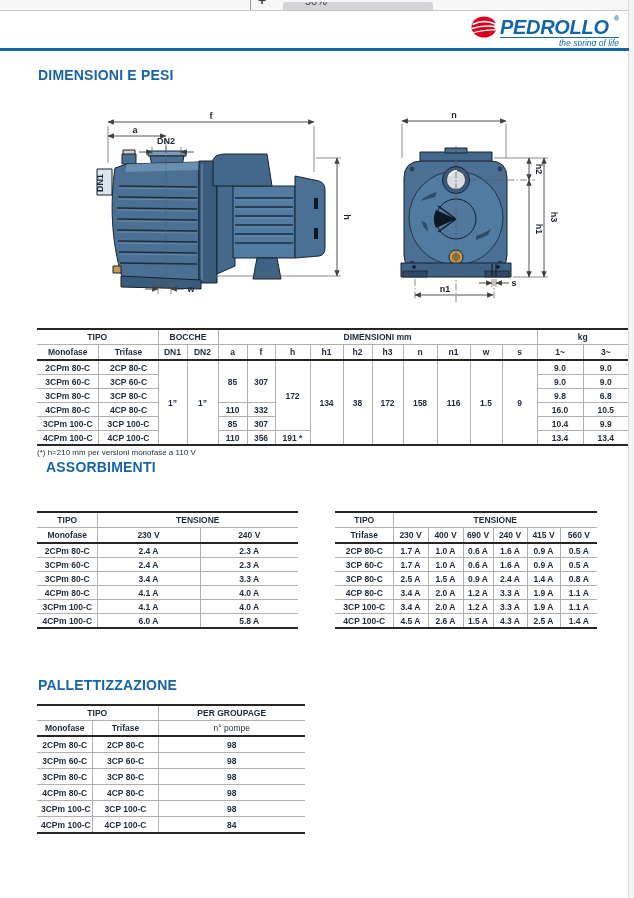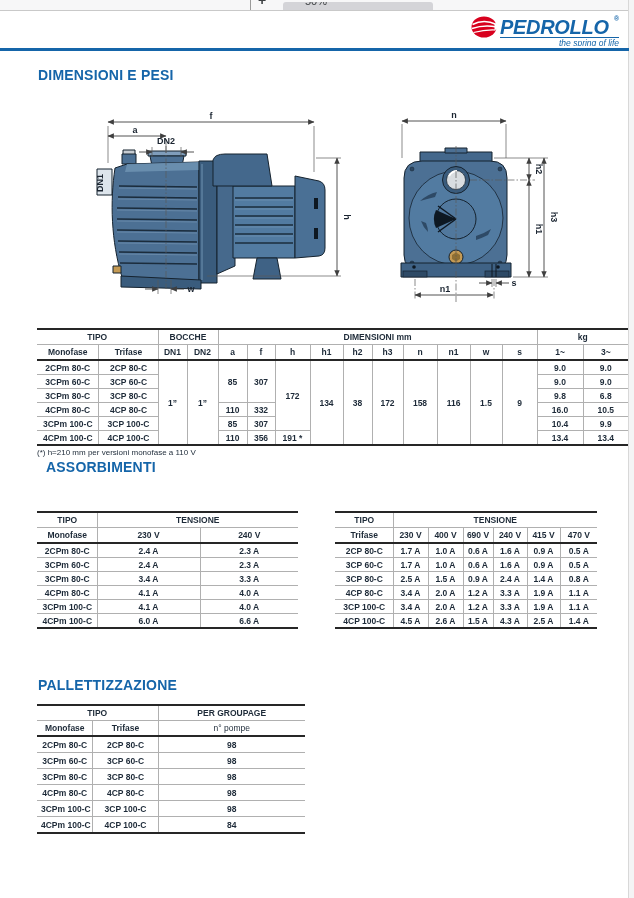--- a/index.html
+++ b/index.html
@@ -368,21 +368,21 @@
         <td>4.0 A</td>
       </tr>
       <tr>
         <td class="l">3CPm 100-C</td>
         <td>4.1 A</td>
         <td>4.0 A</td>
       </tr>
       <tr>
         <td class="l">4CPm 100-C</td>
         <td>6.0 A</td>
-        <td>6.6 A</td>
+        <td>5.8 A</td>
       </tr>
     </tbody>
 </table>
 
 <table class="tbl" style="left:335px;top:511px;width:262px;">
   <colgroup>
     <col style="width:58px">
       <col style="width:35px">
       <col style="width:35px">
       <col style="width:30px">
@@ -395,21 +395,21 @@
         <th class="hl">TIPO</th>
         <th colspan="6">TENSIONE</th>
       </tr>
       <tr>
         <th class="hl">Trifase</th>
         <th>230 V</th>
         <th>400 V</th>
         <th>690 V</th>
         <th>240 V</th>
         <th>415 V</th>
-        <th>470 V</th>
+        <th>560 V</th>
       </tr>
     </thead>
     <tbody>
       <tr>
         <td class="l">2CP 80-C</td>
         <td>1.7 A</td>
         <td>1.0 A</td>
         <td>0.6 A</td>
         <td>1.6 A</td>
         <td>0.9 A</td>

